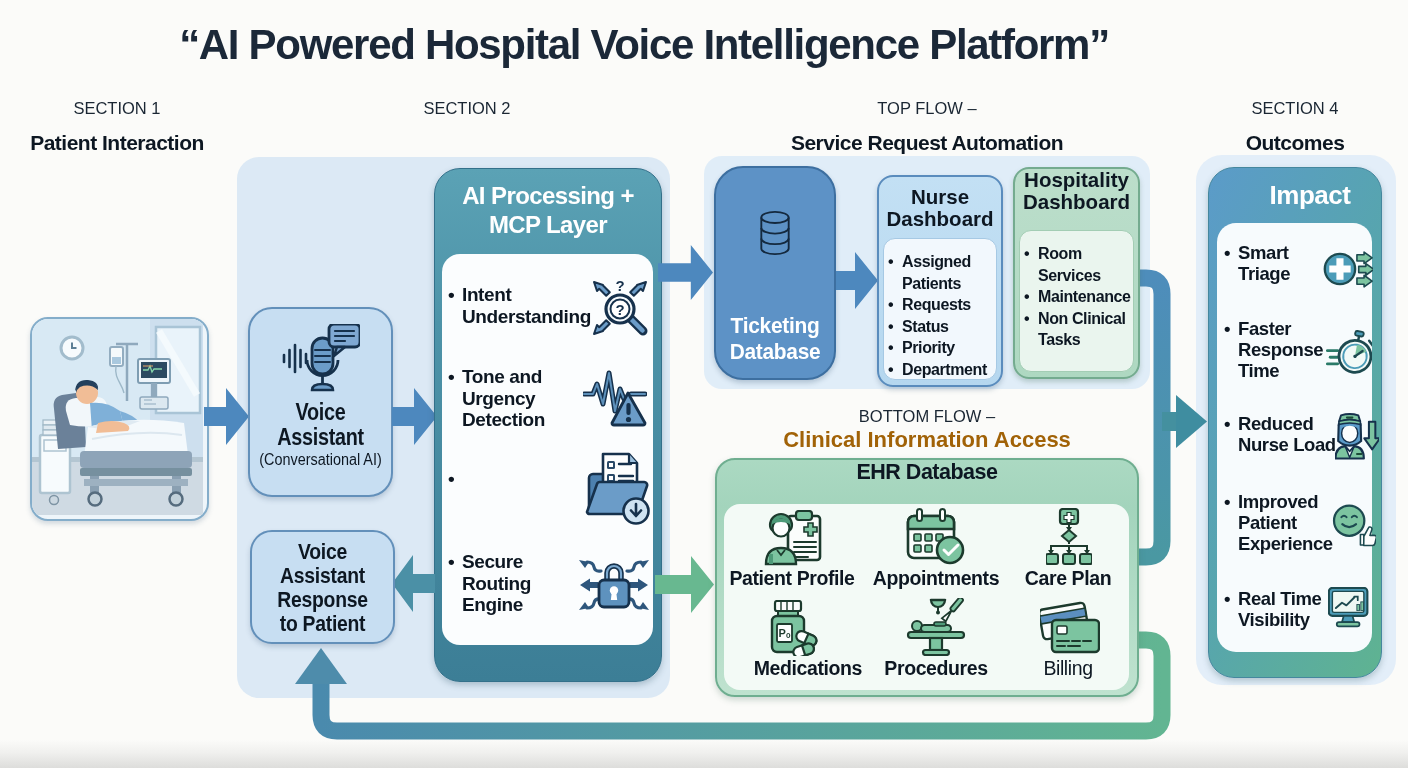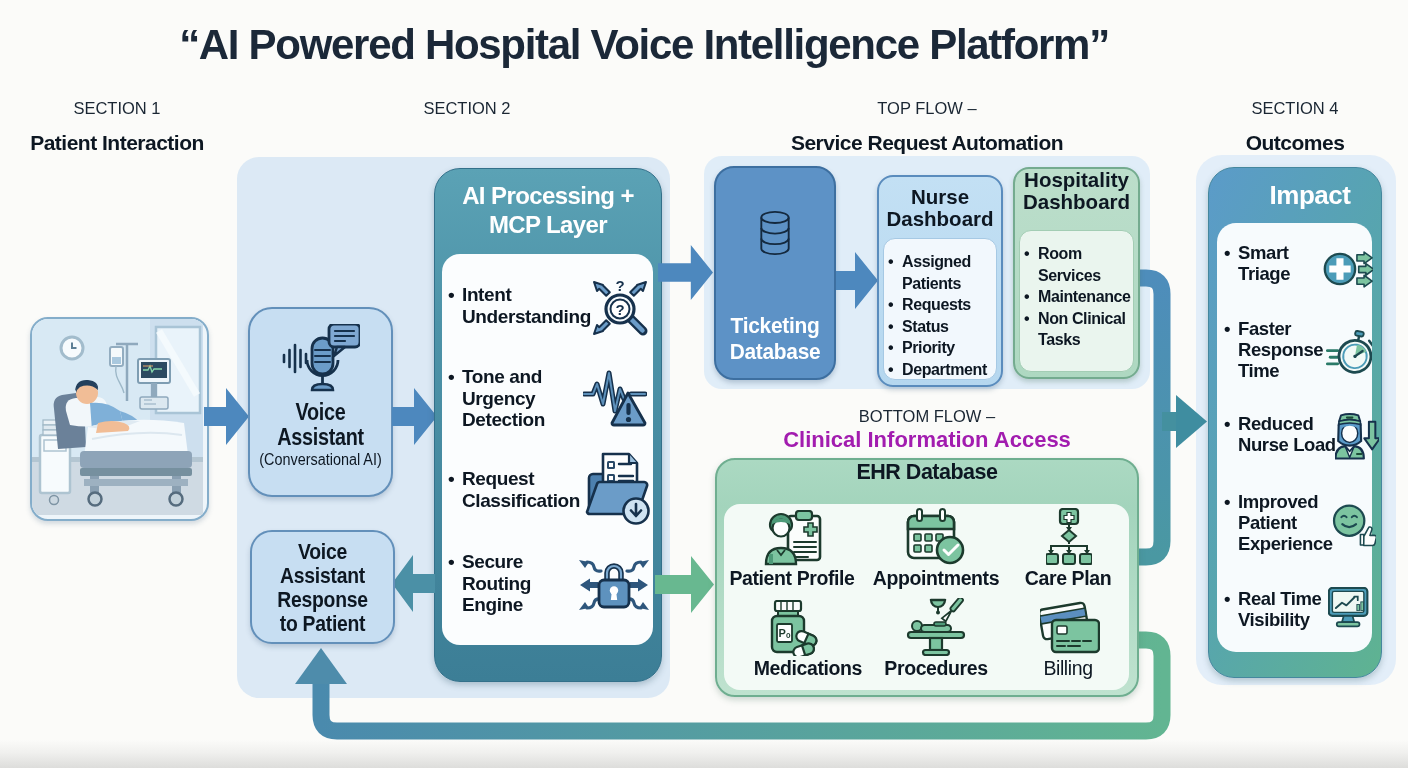--- a/index.html
+++ b/index.html
@@ -175,21 +175,20 @@
   </div>
   <div class="abs bullet-list" style="left:448px;top:366px;width:150px;font-size:19px;line-height:21.5px;">
     <div class="bl-item">
         <span class="bl-dot">•</span>
         <span>Tone and<br>Urgency<br>Detection</span>
       </div>
   </div>
   <div class="abs bullet-list" style="left:448px;top:468px;width:160px;font-size:19px;line-height:21.5px;">
     <div class="bl-item">
         <span class="bl-dot">•</span>
-        <span>Request<br>Classification</span>
       </div>
   </div>
   <div class="abs bullet-list" style="left:448px;top:551px;width:150px;font-size:19px;line-height:21.5px;">
     <div class="bl-item">
         <span class="bl-dot">•</span>
         <span>Secure<br>Routing<br>Engine</span>
       </div>
   </div>
 
   <svg class="abs" style="left:590px;top:278px;" width="60" height="60" viewBox="0 0 60 60" id="ic-intent">
@@ -261,21 +260,21 @@
   </svg>
 
   <svg class="abs" style="left:392px;top:555px;" width="43" height="57" viewBox="0 0 43 57">
     <path d="M43 19 H21 V0 L0 28.5 L21 57 V38 H43 Z" fill="#4b90a6"></path>
   </svg>
 
   <div class="abs ctr" style="left:250px;top:530px;width:145px;height:114px;border-radius:22px;background:#c7def2;border:2.5px solid #6390ba;box-sizing:border-box;box-shadow:0 3px 5px rgba(70,100,130,0.25);">
     <div style="font-size:22px;font-weight:bold;color:#0d1722;line-height:24px;margin-top:8px;transform:scaleX(0.88);letter-spacing:-0.3px;">Voice<br>Assistant<br>Response<br>to Patient</div>
   </div>
 
-  <div class="abs ctr" style="left:714px;top:166px;width:122px;height:214px;border-radius:20px;background:#5d92c6;border:2px solid #3d6fa0;box-sizing:border-box;box-shadow:0 3px 5px rgba(70,100,130,0.3);">
+  <div class="abs ctr" style="left:714px;top:166px;width:122px;height:214px;border-radius:29px;background:#5d92c6;border:2px solid #3d6fa0;box-sizing:border-box;box-shadow:0 3px 5px rgba(70,100,130,0.3);">
     <svg width="40" height="46" viewBox="0 0 52 74" style="margin-top:42px;" id="ic-db">
       <g fill="none" stroke="#14293e" stroke-width="3">
         <ellipse cx="26" cy="12" rx="22" ry="9"></ellipse>
         <path d="M4 12 V62 a22 9 0 0 0 44 0 V12"></path>
         <path d="M4 29 a22 9 0 0 0 44 0"></path>
         <path d="M4 46 a22 9 0 0 0 44 0"></path>
       </g>
     </svg>
     <div style="font-size:22px;font-weight:bold;color:#fff;line-height:26px;margin-top:53px;letter-spacing:-0.3px;transform:scaleX(0.95);">Ticketing<br>Database</div>
   </div>
@@ -325,21 +324,21 @@
         </div>
       <div class="bl-item">
           <span class="bl-dot">•</span>
           <span>Non Clinical<br>Tasks</span>
         </div>
     </div>
   </div>
 
   <div class="abs ctr" style="left:777px;top:407px;width:300px;">
     <div class="hdr-small">BOTTOM FLOW –</div>
-    <div style="font-size:22px;font-weight:bold;color:#a21caf;margin-top:1px;">Clinical Information Access</div>
+    <div style="font-size:22px;font-weight:bold;color:#a16207;margin-top:1px;">Clinical Information Access</div>
   </div>
 
   <div class="abs" style="left:715px;top:458px;width:424px;height:239px;border-radius:20px;background:linear-gradient(180deg,#abd9c2 0%,#a3d4bc 20%,#bfe2cf 100%);border:2.5px solid #6fae90;box-sizing:border-box;box-shadow:0 3px 6px rgba(70,110,90,0.25);">
     <div class="ctr" style="font-size:21.5px;font-weight:bold;color:#0d1722;letter-spacing:-0.5px;">EHR Database</div>
     <div class="abs" style="left:7px;top:44px;width:405px;height:186px;background:#f3faf6;border-radius:16px;"></div>
   </div>
 
   <div class="abs ctr" style="left:722px;top:567px;width:140px;font-size:19.5px;font-weight:bold;color:#0d1722;letter-spacing:-0.4px;">Patient Profile</div>
   <div class="abs ctr" style="left:866px;top:567px;width:140px;font-size:19.5px;font-weight:bold;color:#0d1722;letter-spacing:-0.4px;">Appointments</div>
   <div class="abs ctr" style="left:998px;top:567px;width:140px;font-size:19.5px;font-weight:bold;color:#0d1722;letter-spacing:-0.4px;">Care Plan</div>

